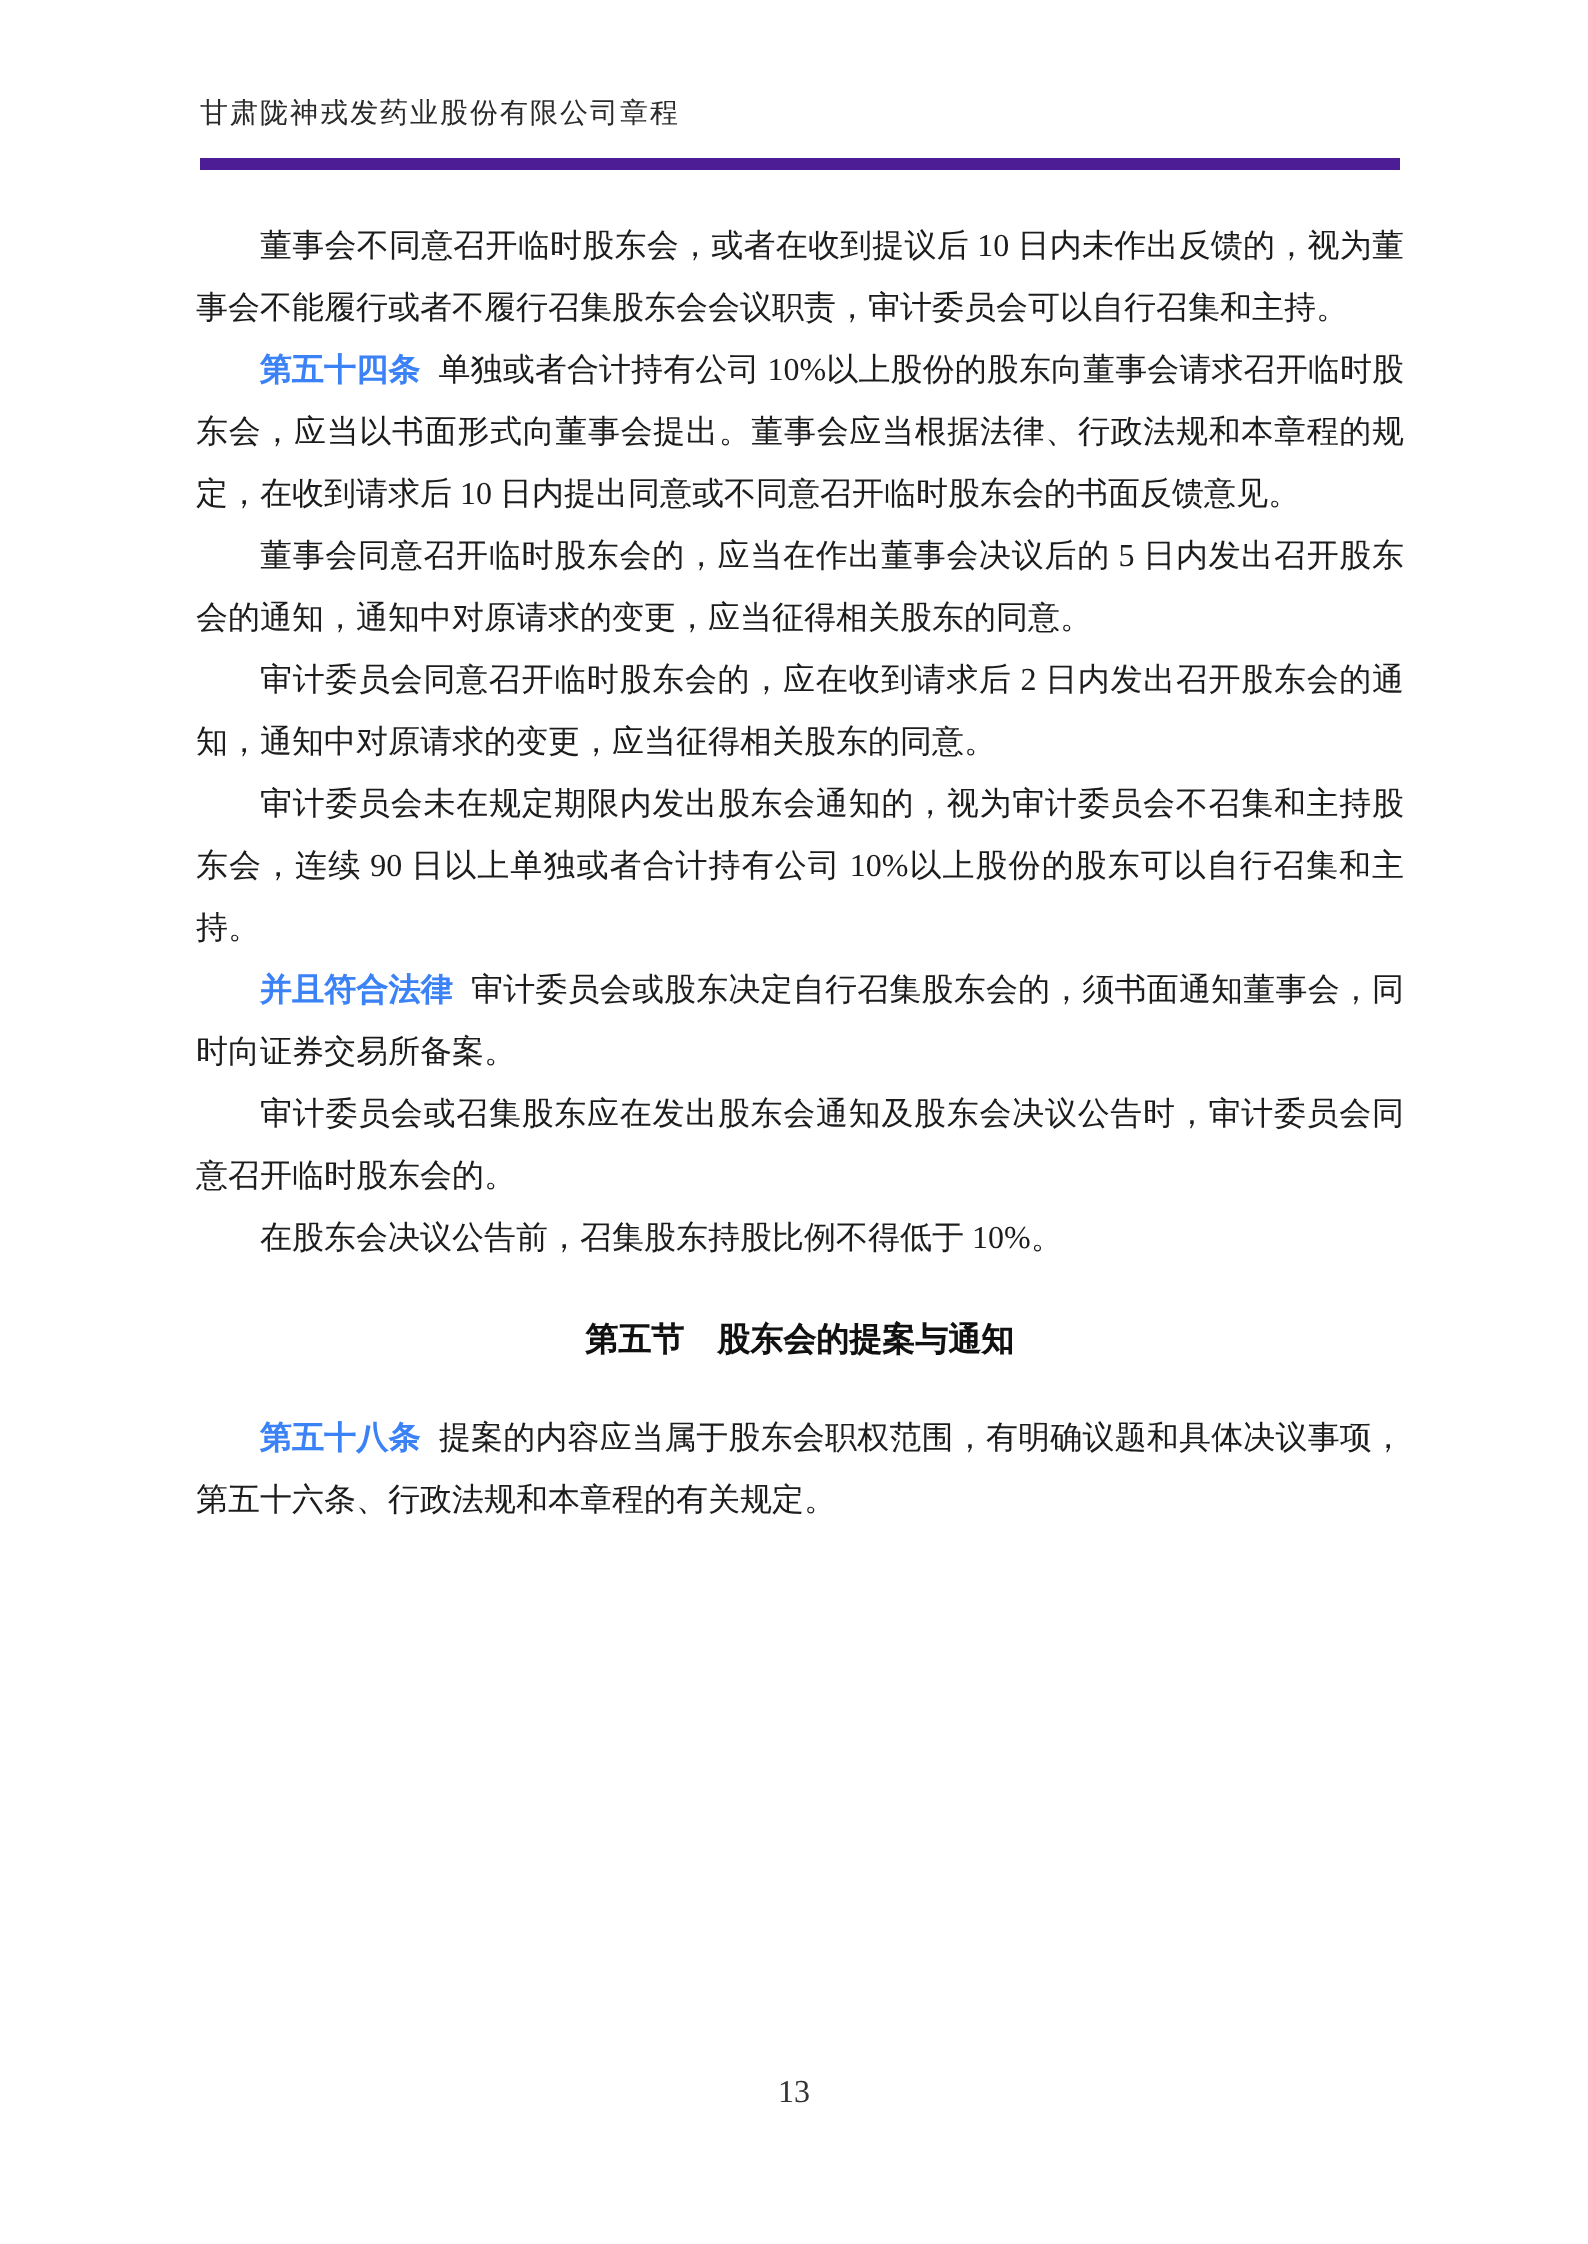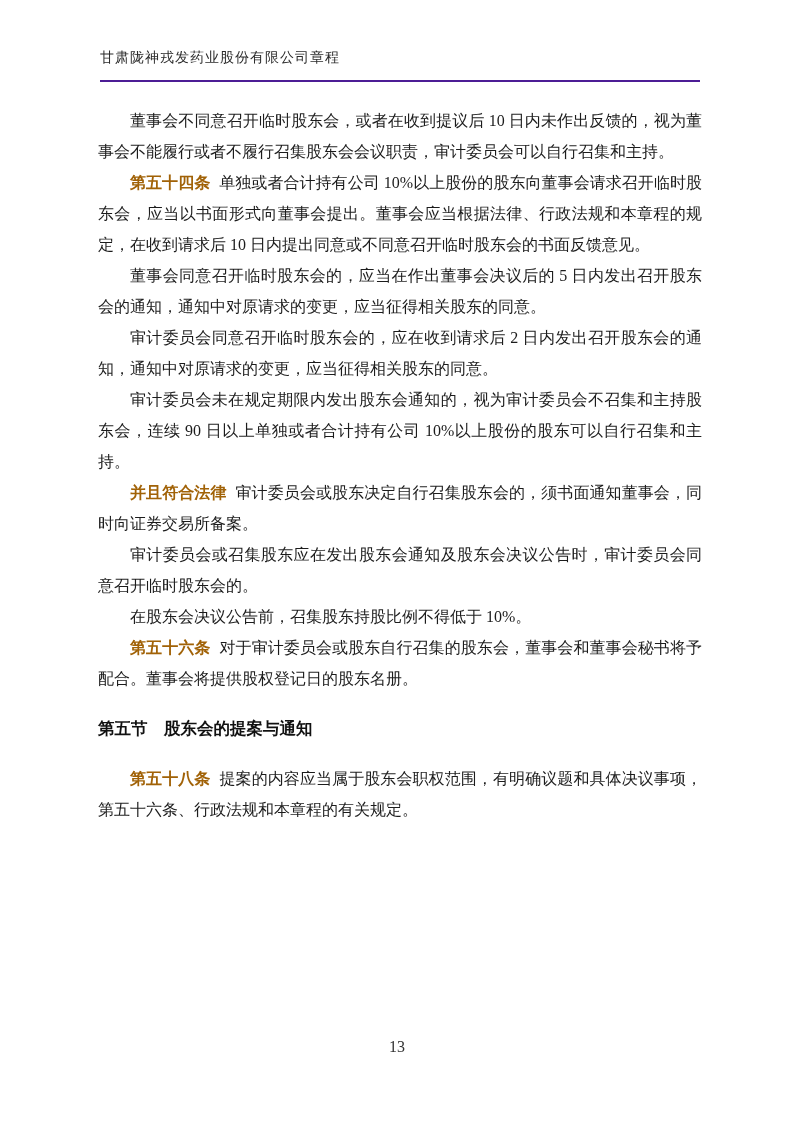--- a/index.html
+++ b/index.html
@@ -13,47 +13,48 @@
     height: 1122px;
     background: #ffffff;
     overflow: hidden;
     font-family: "Liberation Serif", "DejaVu Serif", serif;
     color: #1c1c1c;
     box-sizing: border-box;
   }
   .page-header {
     margin: 48px 94px 0 100px;
     padding-bottom: 13px;
-    border-bottom: 2px solid #4c1d95;
+    border-bottom: 6px solid #4c1d95;
   }
   .header-title {
     font-size: 14px;
     letter-spacing: 1px;
     color: #2a2a2a;
   }
   .doc-body {
     margin: 23px 92px 12px 98px;
     font-size: 16px;
     line-height: 31px;
     text-align: justify;
   }
   .para {
     margin: 0;
     text-indent: 32px;
   }
   .para-lead {
     font-weight: bold;
     padding-right: 9px;
-    color: #a16207;
+    color: #3b82f6;
   }
   .para-lead:empty {
     display: none;
   }
   .section-heading {
     margin: 19px 0 19px 0;
+    text-align: center;
     text-indent: 0;
     font-weight: bold;
     font-size: 16.5px;
     color: #111;
   }
   .page-footer {
     position: absolute;
     left: 0;
     right: 0;
     top: 1038px;
@@ -85,21 +86,20 @@
     <p class="para"><span>审计委员会同意召开临时股东会的，应在收到请求后 2 日内发出召开股东会的通知，通知中对原请求的变更，应当征得相关股东的同意。</span></p>
 
     <p class="para"><span>审计委员会未在规定期限内发出股东会通知的，视为审计委员会不召集和主持股东会，连续 90 日以上单独或者合计持有公司 10%以上股份的股东可以自行召集和主持。</span></p>
 
     <p class="para"><span class="para-lead">并且符合法律</span><span>审计委员会或股东决定自行召集股东会的，须书面通知董事会，同时向证券交易所备案。</span></p>
 
     <p class="para"><span>审计委员会或召集股东应在发出股东会通知及股东会决议公告时，审计委员会同意召开临时股东会的。</span></p>
 
     <p class="para"><span>在股东会决议公告前，召集股东持股比例不得低于 10%。</span></p>
 
-    <p class="para"><span class="para-lead">第五十六条</span><span>对于审计委员会或股东自行召集的股东会，董事会和董事会秘书将予配合。董事会将提供股权登记日的股东名册。</span></p>
 
 
     <p class="para section-heading">第五节　股东会的提案与通知</p>
 
     <p class="para"><span class="para-lead">第五十八条</span><span>提案的内容应当属于股东会职权范围，有明确议题和具体决议事项，第五十六条、行政法规和本章程的有关规定。</span></p>
 
   </div>
 
   <div class="page-footer">
     <span class="page-number">13</span>

